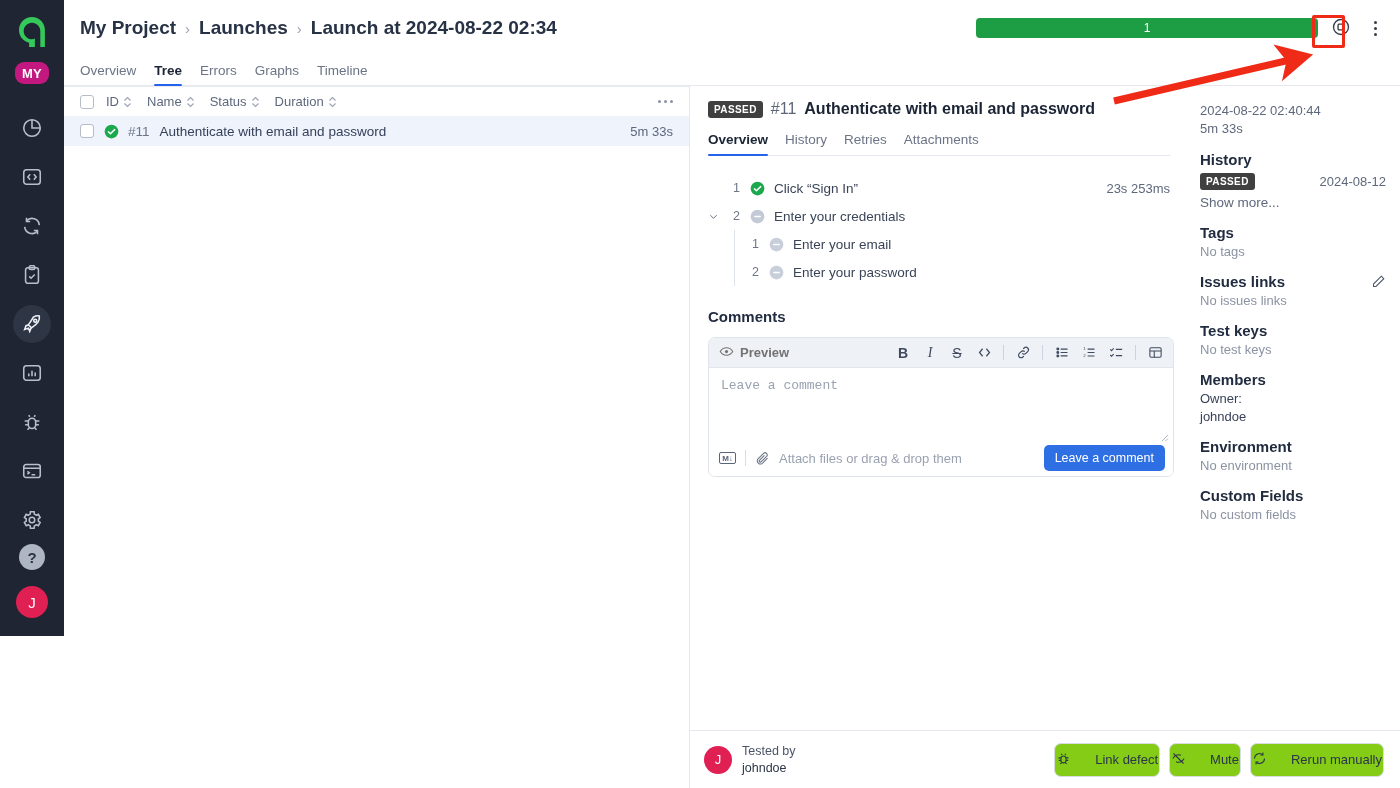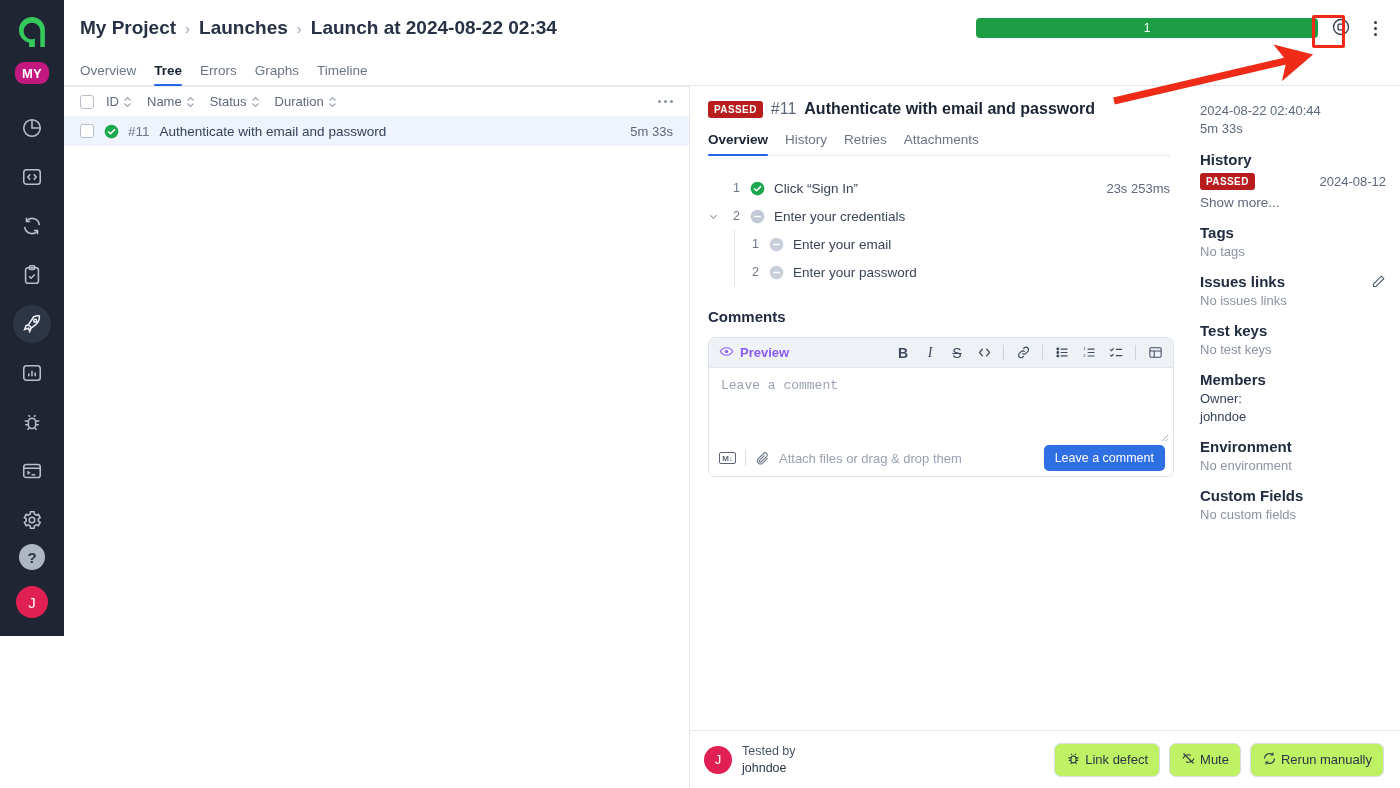--- a/index.html
+++ b/index.html
@@ -110,21 +110,21 @@
   .row-dur { margin-left: auto; color: #5e687c; font-size: 13px; }
 
   
   .detail { flex: 1; display: flex; flex-direction: column; min-width: 0; position: relative; }
   .detail-scroll { flex: 1; display: flex; min-height: 0; padding: 0; }
   .detail-main { flex: 1; padding: 14px 20px 0 18px; min-width: 0; }
   .detail-side { width: 210px; flex-shrink: 0; padding: 16px 14px 0 10px; }
 
   .test-title { display: flex; align-items: center; gap: 8px; }
   .badge-passed {
-    background: #b91c1c; color: #fff; font-size: 10px; font-weight: 700; letter-spacing: .4px;
+    background: #404040; color: #fff; font-size: 10px; font-weight: 700; letter-spacing: .4px;
     padding: 3px 6px; border-radius: 3px;
   }
   .test-id { font-size: 16px; color: #5d6678; }
   .test-name { font-size: 16px; font-weight: 700; color: #1b2435; }
 
   .subtabs { display: flex; gap: 17px; margin-top: 14px; border-bottom: 1px solid #e5e8ee; }
   .subtab { font-size: 13.5px; color: #6b7486; padding-bottom: 8px; cursor: pointer; position: relative; }
   .subtab.active { color: #1b2435; font-weight: 700; }
   .subtab.active::after { content:""; position:absolute; left:0; right:0; bottom:-1px; height:2.5px; background:#2563eb; border-radius:2px; }
 
@@ -144,21 +144,21 @@
   .step-dur { margin-left: auto; color: #5e687c; font-size: 13px; }
   .substeps { margin-left: 26px; border-left: 1.5px solid #dfe3ea; padding-left: 10px; }
   .substeps .step-num { width: 14px; }
 
   
   .editor { margin-top: 12px; border: 1px solid #dfe4ec; border-radius: 7px; overflow: hidden; width: 466px; }
   .editor-toolbar {
     display: flex; align-items: center; height: 30px; background: #eef1f6; padding: 0 10px;
     border-bottom: 1px solid #e2e7ef; color: #3f4a5e;
   }
-  .preview-btn { display: flex; align-items: center; gap: 6px; font-size: 13px; font-weight: 700; cursor: pointer; color: #8b5cf6; }
+  .preview-btn { display: flex; align-items: center; gap: 6px; font-size: 13px; font-weight: 700; cursor: pointer; color: #737373; }
   .preview-btn svg { width: 15px; height: 15px; }
   .tb-group { margin-left: auto; display: flex; align-items: center; gap: 11px; }
   .tb { width: 16px; height: 16px; display:flex; align-items:center; justify-content:center; cursor: pointer; color: #3f4a5e; font-size: 14px; }
   .tb svg { width: 15px; height: 15px; }
   .tb-sep { width: 1px; height: 15px; background: #ccd3de; }
   .editor-area { height: 72px; padding: 10px 12px; background: #fff; position: relative; }
   .editor-ph { font-family: "Liberation Mono", monospace; font-size: 13px; color: #9aa2b1; }
   .resizer { position: absolute; right: 4px; bottom: 3px; width: 8px; height: 8px; color: #aab2bf; }
   .editor-foot { display: flex; align-items: center; height: 36px; padding: 0 8px 0 10px; background: #fff; gap: 9px; }
   .md-icon { width: 17px; height: 12px; border: 1.4px solid #5b6478; border-radius: 2px; display:flex; align-items:center; justify-content:center; color:#5b6478; font-size:8px; font-weight:700; }
@@ -186,22 +186,22 @@
   .detail-foot {
     height: 58px; border-top: 1px solid #e5e8ee; display: flex; align-items: center;
     padding: 0 16px 0 14px; flex-shrink: 0;
   }
   .foot-avatar { width: 28px; height: 28px; border-radius: 50%; background: #e01f53; color: #fff; font-size: 13px;
     display: flex; align-items: center; justify-content: center; }
   .foot-by { margin-left: 10px; font-size: 12.5px; color: #4a5466; line-height: 17px; }
   .foot-by .n { color: #2b3547; }
   .foot-btns { margin-left: auto; display: flex; gap: 9px; }
   .btn {
-    display: flex; align-items: center; gap: 4px; border: 1px solid #d7dce5; border-radius: 7px;
-    background: #bef264; padding: 7px 11px; font-size: 13px; color: #2b3547; cursor: pointer; font-family: inherit;
+    display: flex; align-items: center; gap: 24px; border: 1px solid #d7dce5; border-radius: 7px;
+    background: #84cc16; padding: 7px 1px; font-size: 13px; color: #2b3547; cursor: pointer; font-family: inherit;
   }
   .btn svg { width: 15px; height: 15px; }
 
   
   .anno-box {
     position: absolute; left: 1312px; top: 15px; width: 33px; height: 33px;
     border: 3px solid #ef2a16; border-radius: 2px; pointer-events: none; z-index: 50;
   }
   .anno-arrow { position: absolute; left: 0; top: 0; width: 1400px; height: 788px; pointer-events: none; z-index: 49; }
 </style>

